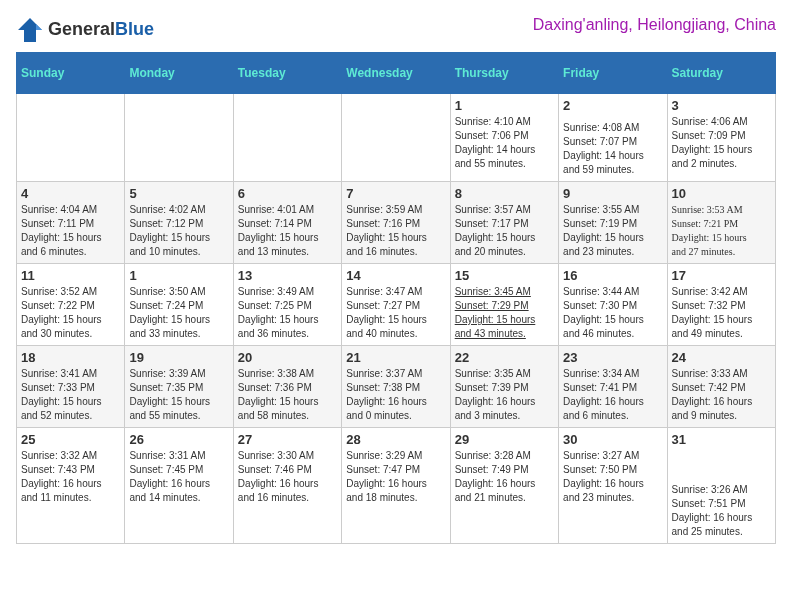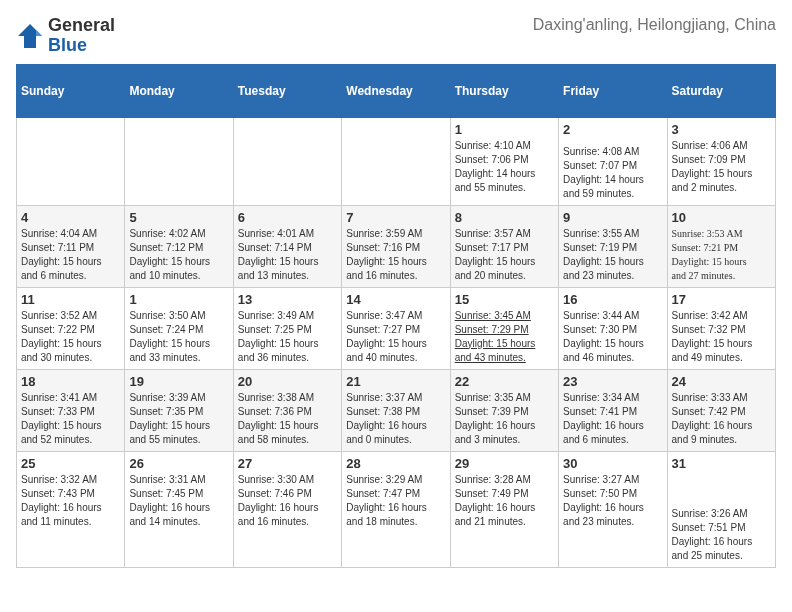--- a/index.html
+++ b/index.html
@@ -15,21 +15,20 @@
       align-items: flex-start;
       justify-content: space-between;
       margin-bottom: 8px;
     }
     .logo {
       display: flex;
       align-items: center;
     }
     .logo-text {
       display: flex;
-      flex-direction: column;
       line-height: 1.1;
     }
     .logo-general {
       font-size: 18px;
       font-weight: bold;
       color: #333;
     }
     .logo-blue {
       font-size: 18px;
       font-weight: bold;
@@ -43,31 +42,31 @@
     .title-block {
       text-align: right;
     }
     .month-title {
       font-size: 36px;
       font-weight: bold;
       color: #333;
     }
     .location-title {
       font-size: 16px;
-      color: #737373;
+      color: #a21caf;
     }
     table {
       width: 100%;
       border-collapse: collapse;
       font-size: 11px;
     }
     thead th {
       background: #2b6cb0;
-      color: #ffffff;
-      padding: 19px 4px;
+      color: #5eead4;
+      padding: 13px 4px;
       text-align: left;
       font-size: 12px;
       font-weight: bold;
       border: 1px solid #2b6cb0;
     }
     tbody td {
       border: 1px solid #ccc;
       vertical-align: top;
       padding: 4px;
       height: 80px;

